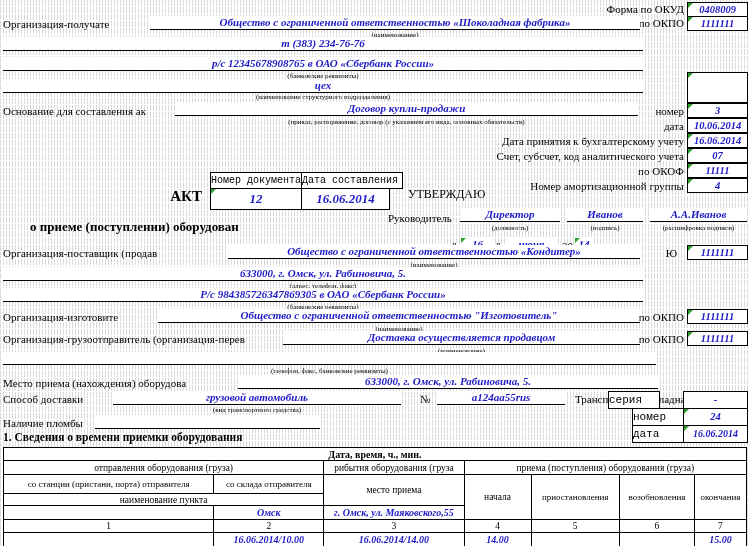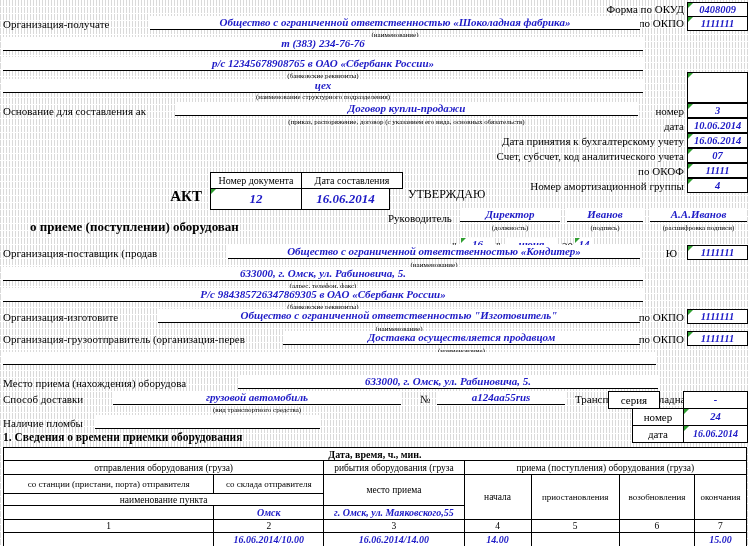--- a/index.html
+++ b/index.html
@@ -19,22 +19,22 @@
     position:absolute; background:#fff; border-bottom:1px solid #000; text-align:center;
     font-size:11px; font-weight:bold; font-style:italic; color:#1d1ac6;
     height:14px; line-height:13px; white-space:nowrap; overflow:hidden;
   }
   .vbox {
     position:absolute; left:687px; width:61px; height:15px; background:#fff; border:1px solid #000;
     text-align:center; font-size:10.5px; font-weight:bold; font-style:italic; color:#1d1ac6; line-height:13px;
     overflow:hidden; white-space:nowrap;
   }
   .hcell {
-    position:absolute; background:#fff; border:1px solid #000; text-align:center;
-    font-size:10px; color:#000; white-space:nowrap; overflow:hidden;
+    position:absolute; background:#fff; border:1px solid #000; text-align:left;
+    font-size:10px; color:#000; white-space:nowrap; overflow:hidden;font-family:Liberation Mono, monospace;
   }
   .tri::after {
     content:""; position:absolute; top:0; left:0; width:0; height:0;
     border-top:5px solid #2f9e30; border-right:5px solid transparent;
   }
   .bold { font-weight:bold; }
   table.tbl { position:absolute; left:3px; top:447px; width:744px; border-collapse:collapse; table-layout:fixed; background:#fff; }
   .tbl td { border:1px solid #000; text-align:center; vertical-align:middle; padding:0 1px; font-size:9.5px; color:#000; overflow:hidden; white-space:nowrap; }
   .tbl td.blue { color:#1d1ac6; font-weight:bold; font-style:italic; font-size:10px; }
 </style>
@@ -112,20 +112,21 @@
   <div class="lbl rt" style="top:311px">по ОКПО</div>
   <div class="vbox tri" style="top:309px">1111111</div>
   <div class="cap" style="left:158px;top:325px;width:482px">(наименование)</div>
 
   <div class="lbl" style="left:3px;top:333px">Организация-грузоотправитель (организация-перев</div>
   <div class="fld" style="left:283px;top:331px;width:357px">Доставка осуществляется продавцом</div>
   <div class="lbl rt" style="top:333px">по ОКПО</div>
   <div class="vbox tri" style="top:331px">1111111</div>
   <div class="cap" style="left:283px;top:347px;width:357px">(наименование)</div>
   <div class="fld" style="left:3px;top:352px;width:653px;height:13px"></div>
+  <div class="cap" style="left:3px;top:367px;width:653px">(телефон, факс, банковские реквизиты)</div>
 
   <div class="lbl" style="left:3px;top:377px">Место приема (нахождения) оборудова</div>
   <div class="fld" style="left:238px;top:375px;width:420px">633000, г. Омск, ул. Рабиновича, 5.</div>
 
   <div class="lbl" style="left:3px;top:393px">Способ доставки</div>
   <div class="fld" style="left:113px;top:391px;width:288px">грузовой автомобиль</div>
   <div class="cap" style="left:113px;top:406px;width:288px">(вид транспортного средства)</div>
   <div class="lbl" style="left:420px;top:393px">№</div>
   <div class="fld" style="left:437px;top:391px;width:128px">a124aa55rus</div>
   <div class="lbl" style="left:575px;top:393px">Транспортная накладна</div>

